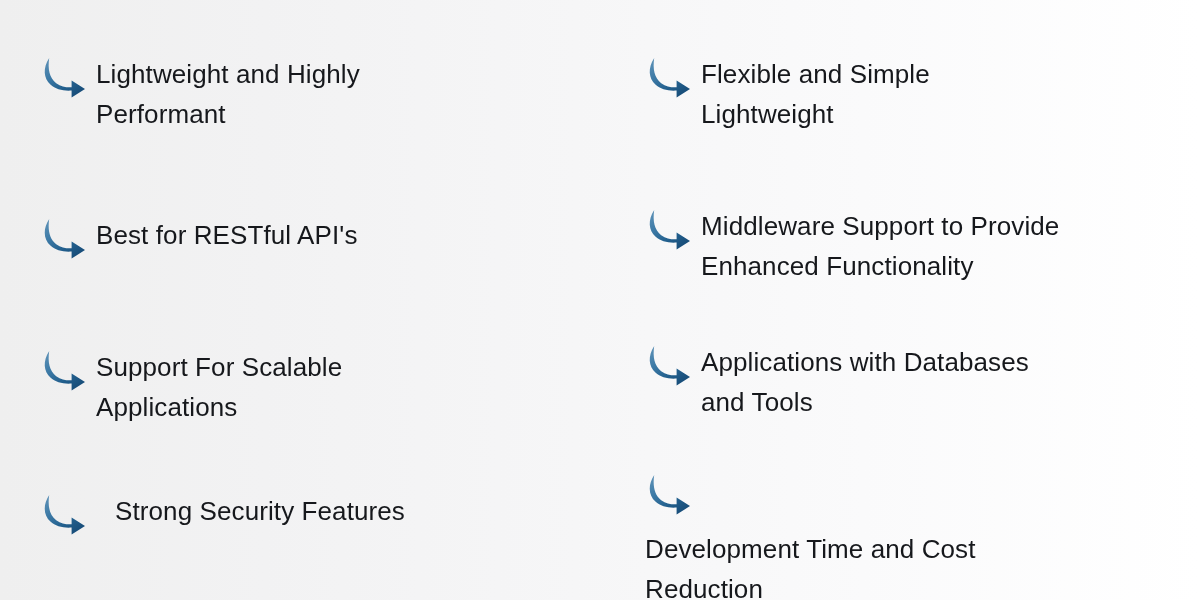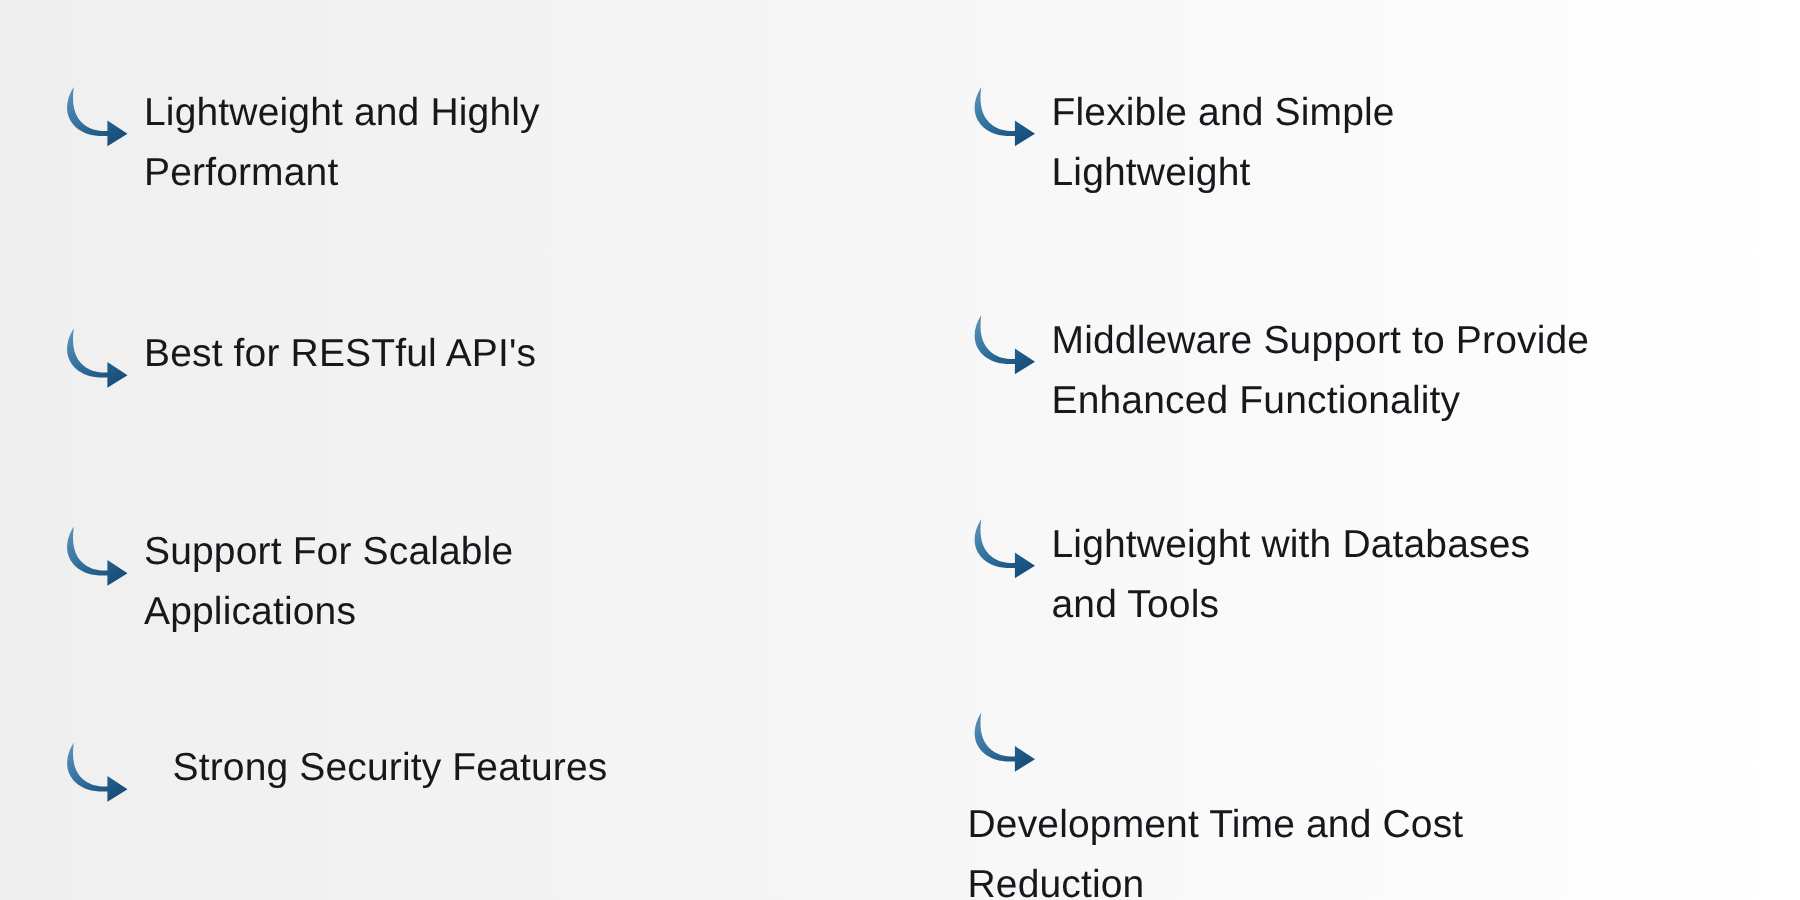--- a/index.html
+++ b/index.html
@@ -197,21 +197,21 @@
             <linearGradient id="arrowGradR2" x1="0.12" y1="0" x2="0.82" y2="0.95">
               <stop offset="0" stop-color="#5b90b6"></stop>
               <stop offset="0.34" stop-color="#3d7aa6"></stop>
               <stop offset="0.68" stop-color="#23608e"></stop>
               <stop offset="1" stop-color="#174c78"></stop>
             </linearGradient>
           </defs>
           <path d="M9.2 2.0 C7.6 13.0 9.4 22.0 16.2 27.2 C21.2 31.0 27.0 31.6 31.6 31.3 L31.6 24.4 L45.0 33.1 L31.6 41.5 L31.6 34.6 C23.4 35.2 15.6 33.4 10.4 28.6 C3.6 22.3 2.6 12.2 9.2 2.0 Z" fill="url(#arrowGradR2)"></path>
         </svg>
       </span>
-      <span class="feature-text">Lightweight with Databases
+      <span class="feature-text">Applications with Databases
 and Tools</span>
     </div>
 
     <div class="feature-item row-r3">
       <span class="bullet-icon">
         <svg viewBox="0 0 46 46" xmlns="http://www.w3.org/2000/svg" aria-hidden="true">
           <defs>
             <linearGradient id="arrowGradR3" x1="0.12" y1="0" x2="0.82" y2="0.95">
               <stop offset="0" stop-color="#5b90b6"></stop>
               <stop offset="0.34" stop-color="#3d7aa6"></stop>

